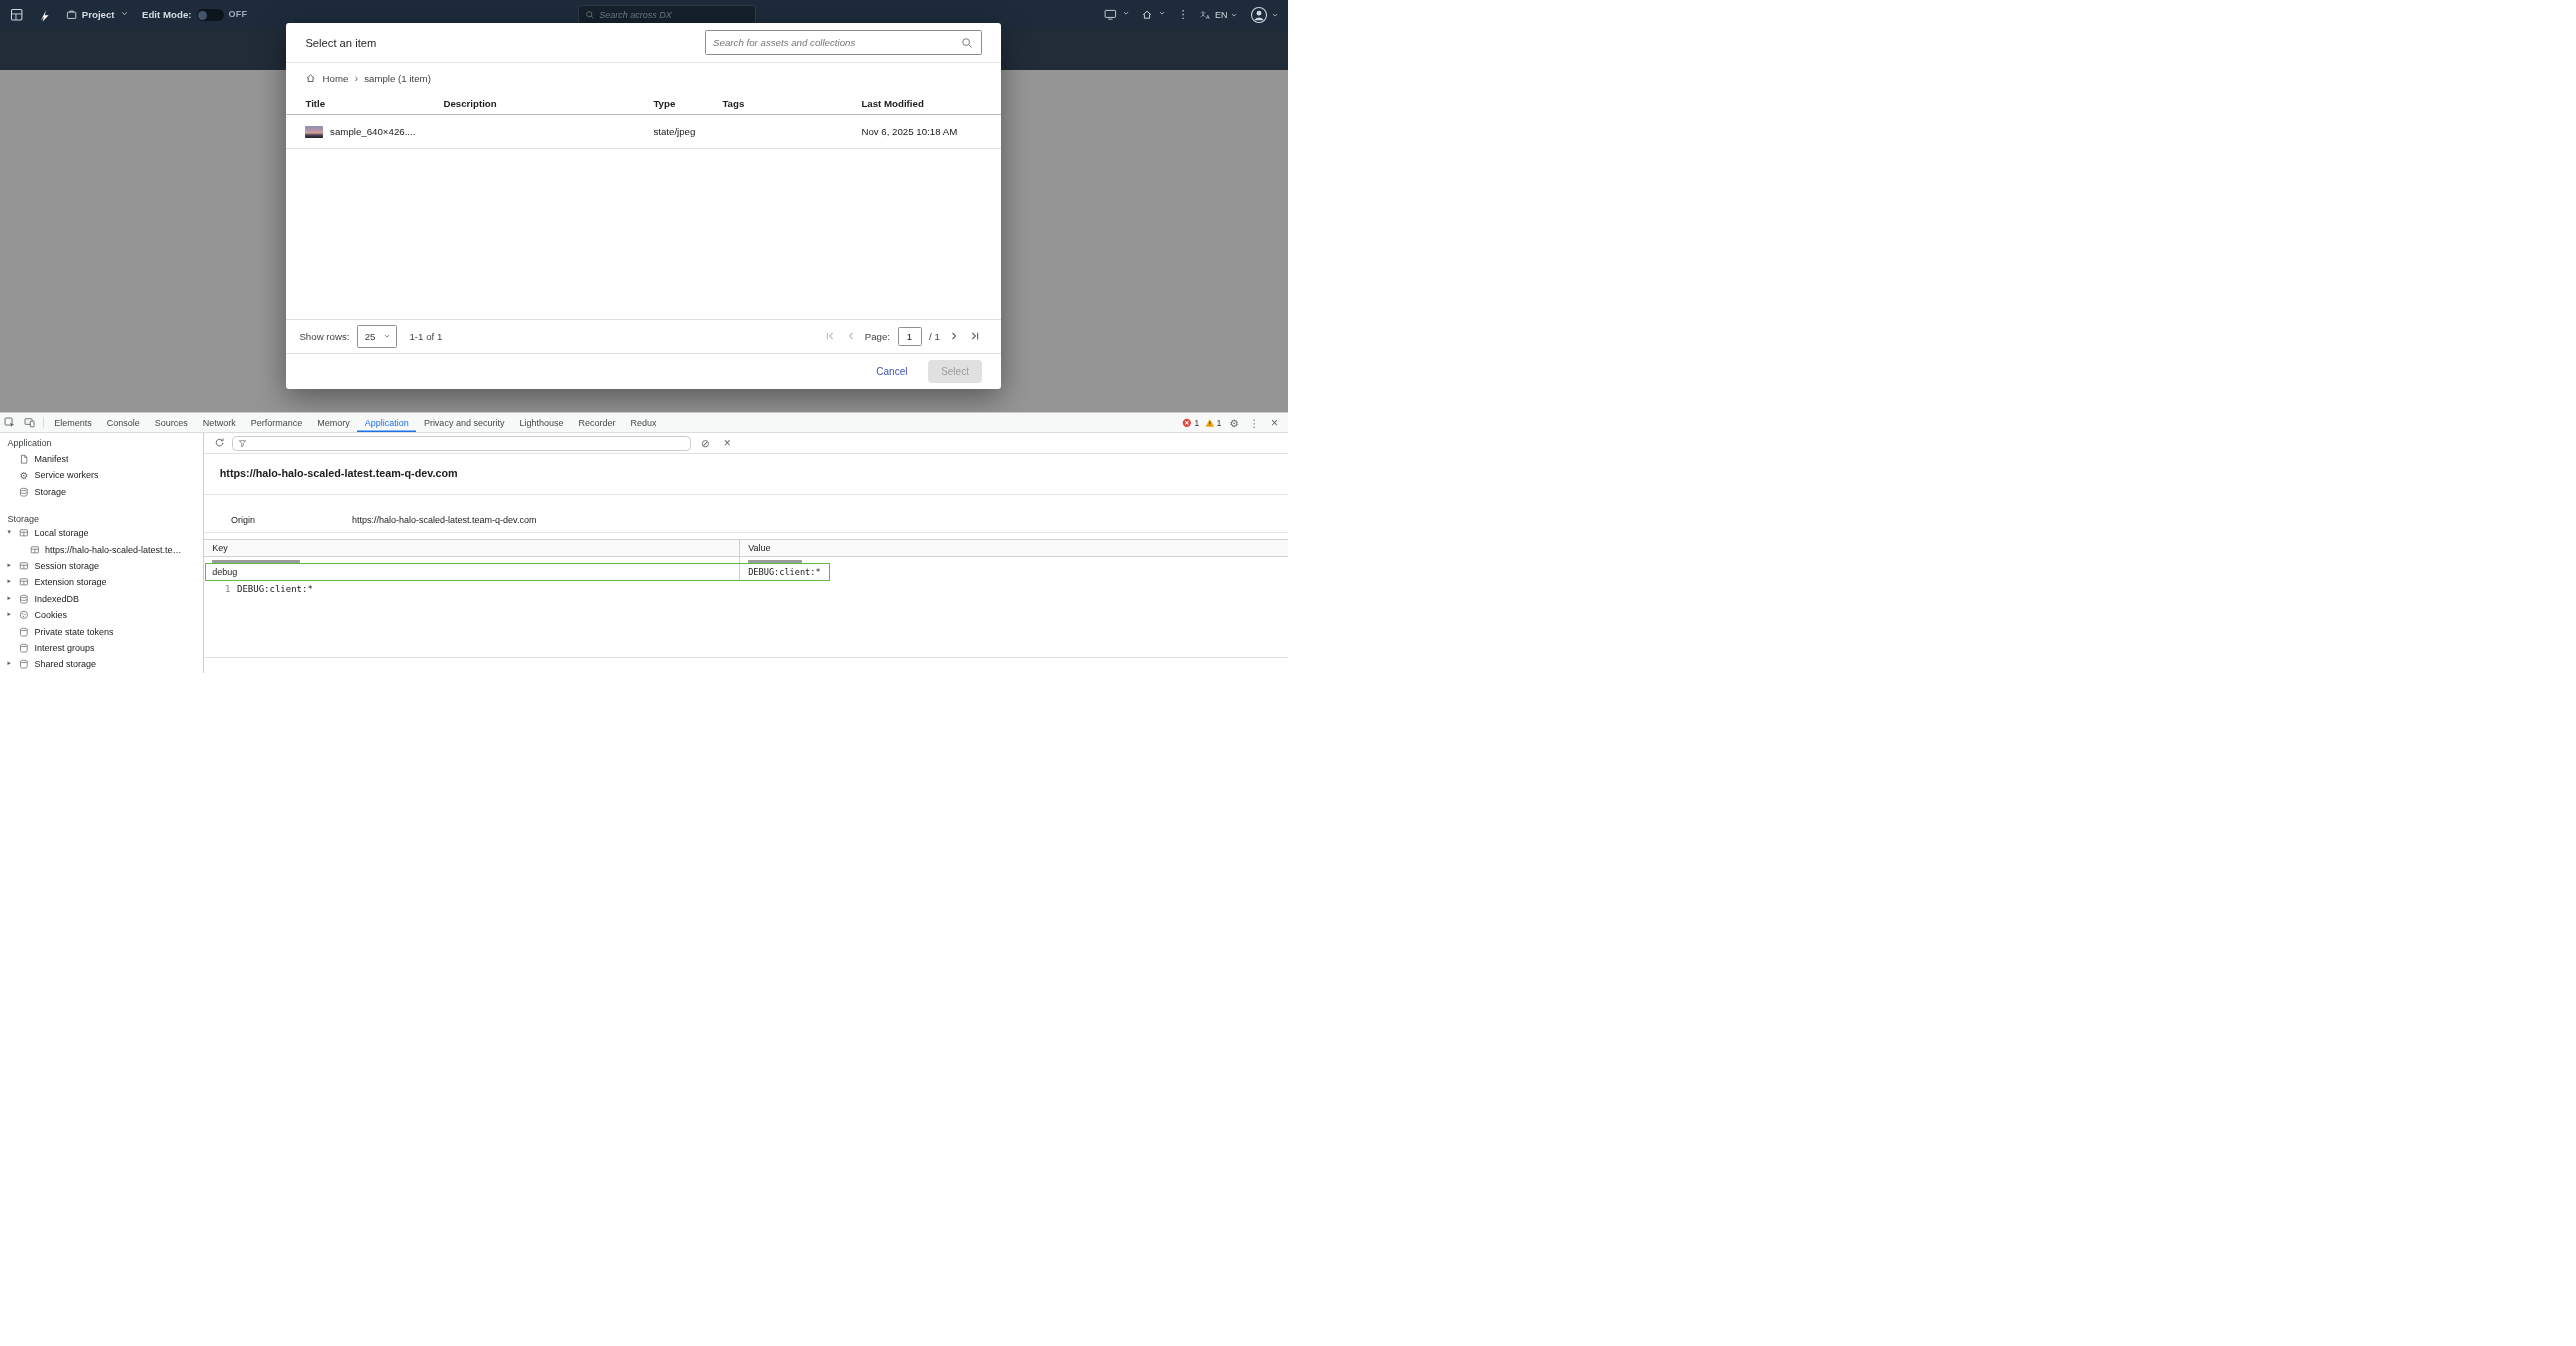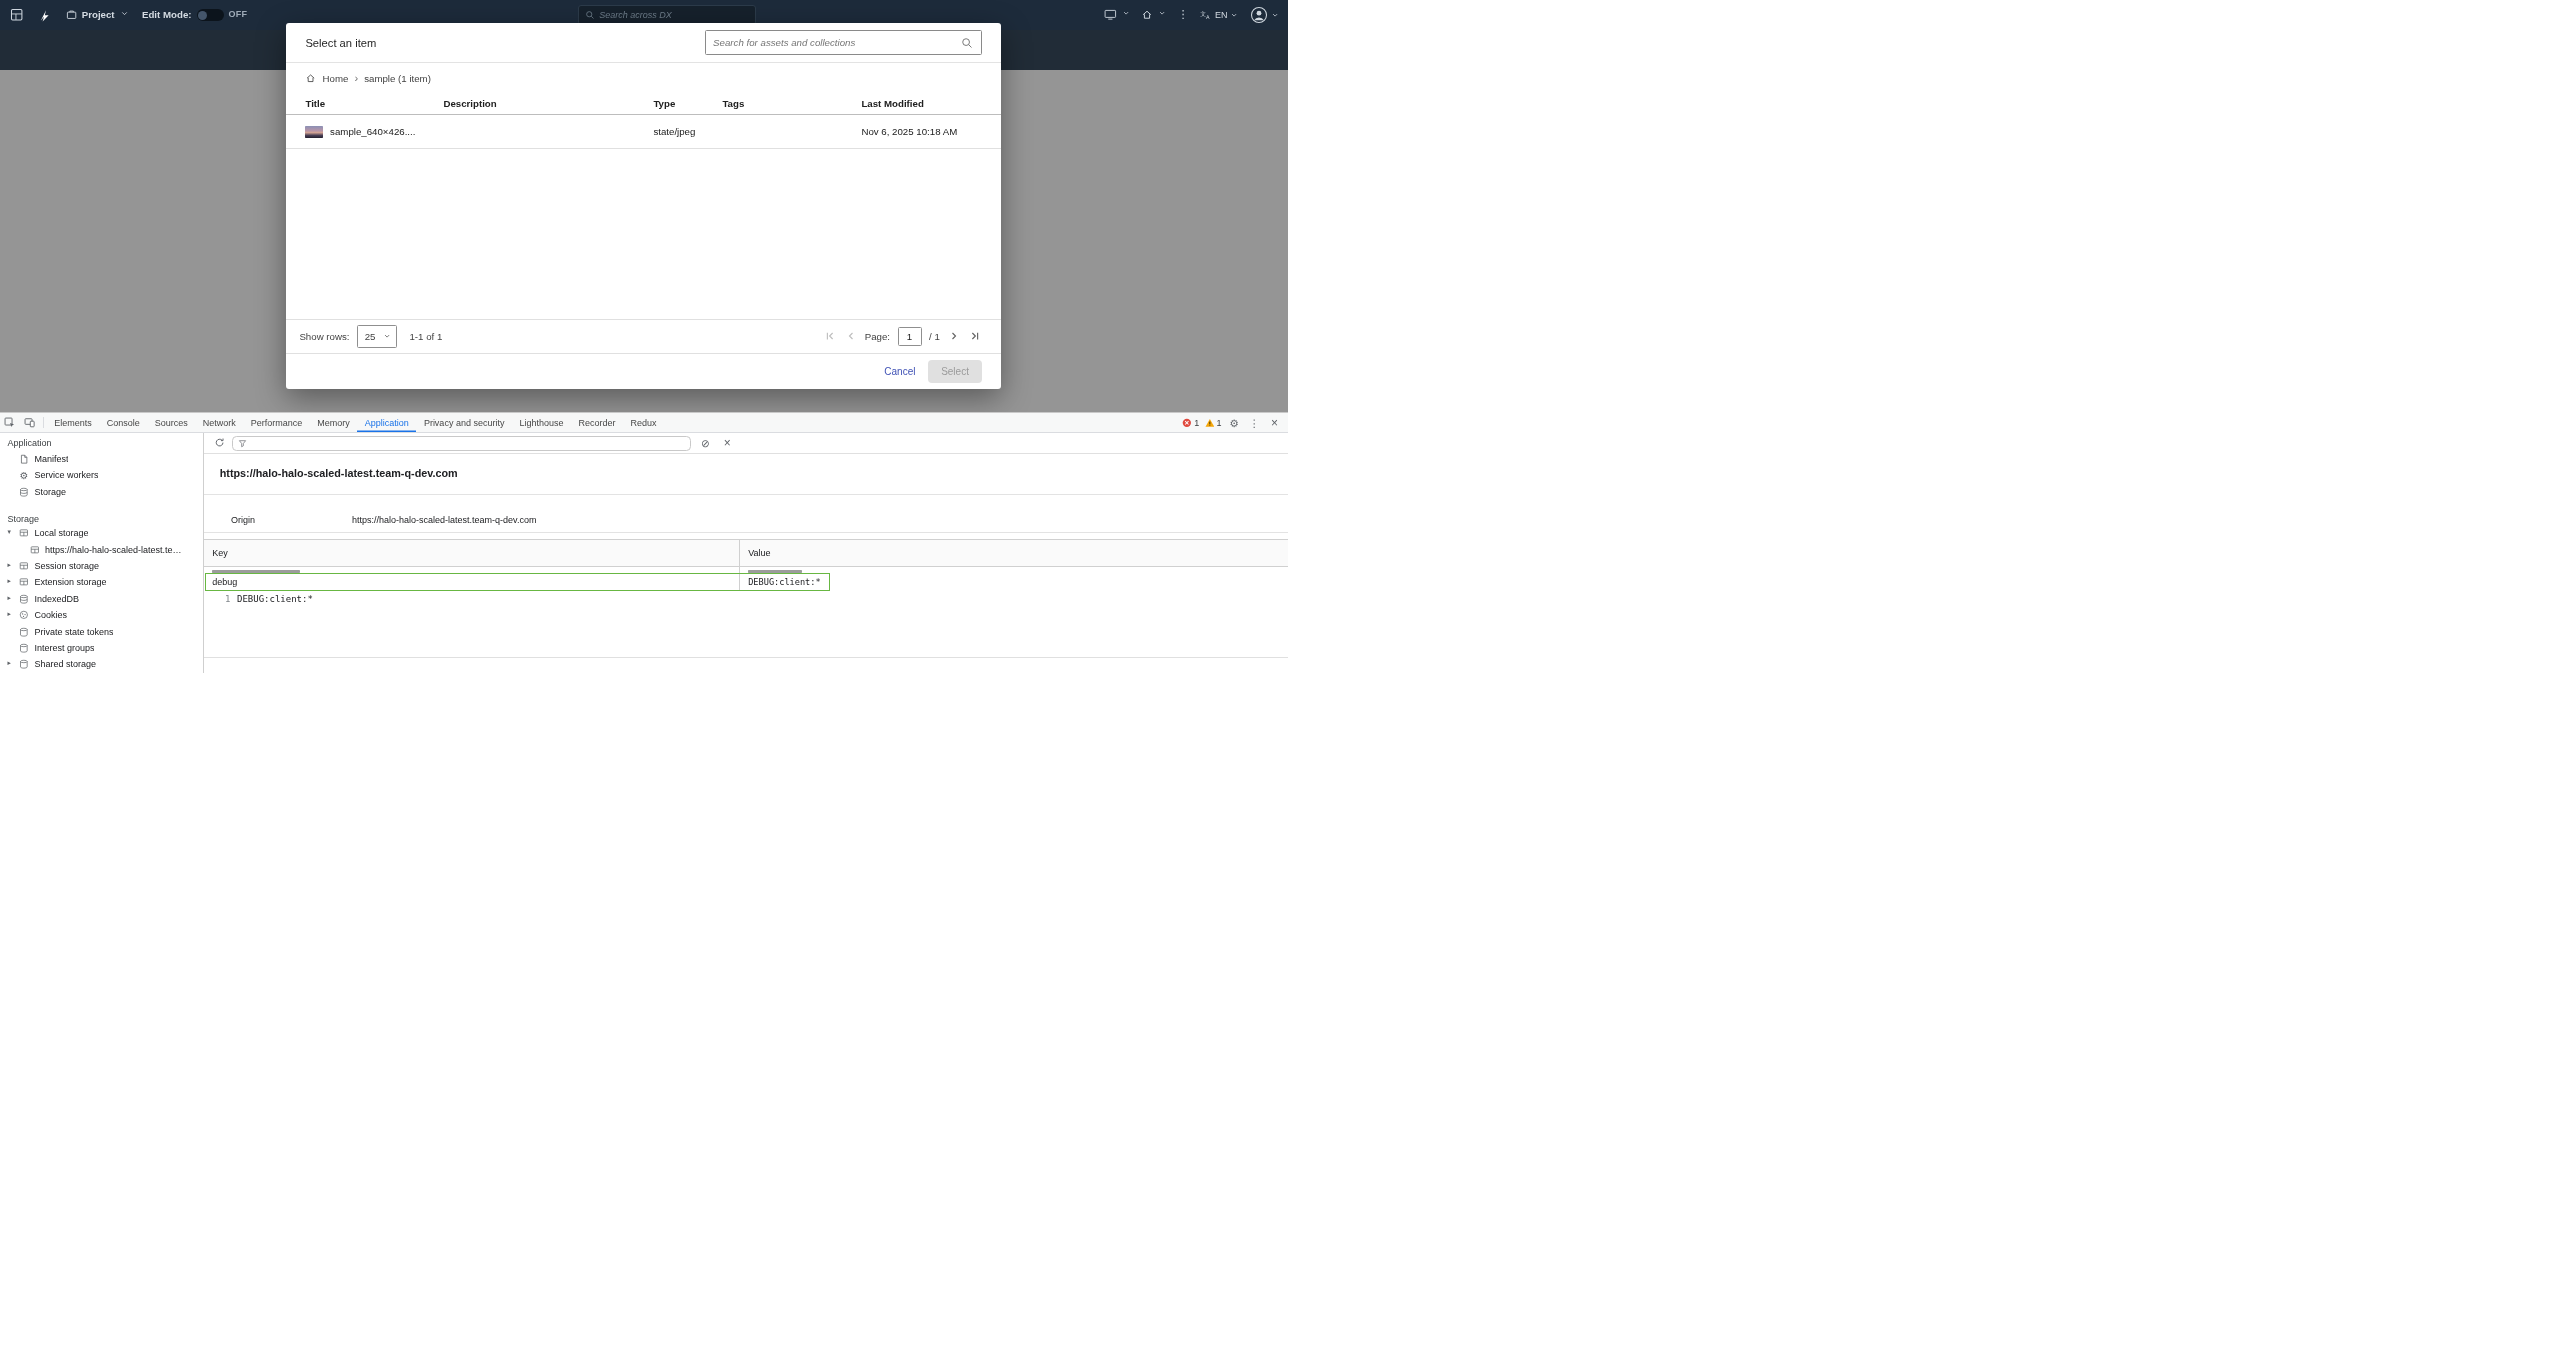--- a/index.html
+++ b/index.html
@@ -58,21 +58,21 @@
   .m-rows-footer { height:34px; border-top:0.7px solid #e0e0e0; display:flex; align-items:center;
                    padding:0 19.4px 0 13.4px; gap:7.5px; color:#424242; }
   .rows-select { width:40px; height:22.4px; border:0.7px solid #8f8f8f; border-radius:1.5px;
                  display:flex; align-items:center; padding:0 4.5px 0 6.7px; justify-content:space-between; cursor:default; }
   .range-label { margin-left:5px; }
   .pager { margin-left:auto; display:flex; align-items:center; gap:7.5px; }
   .pg-btn { width:13.4px; height:13.4px; display:flex; align-items:center; justify-content:center; }
   .pg-input { width:24px; height:19.4px; border:0.7px solid #8f8f8f; border-radius:1.5px; text-align:center;
               font-size:9.7px; color:#212121; outline:none; font-family:"Liberation Sans",sans-serif; }
   .m-buttons { height:36px; border-top:0.7px solid #e0e0e0; display:flex; align-items:center;
-               justify-content:flex-end; gap:13px; padding-right:19.4px; }
+               justify-content:flex-end; gap:21px; padding-right:19.4px; }
   .btn-cancel { color:#3f51b5; font-weight:500; font-size:10px; cursor:default; }
   .btn-select { background:#e0e0e0; color:#9b9b9b; border:none; border-radius:4px;
                 padding:6px 12.7px; font-size:10px; font-family:"Liberation Sans",sans-serif; }
 
   
   .devtools { position:absolute; top:412px; left:0; right:0; height:261px; background:#fff;
               border-top:0.7px solid #c9c9c9; z-index:50; font-size:9px; color:#202124; }
   .dt-tabbar { height:20px; display:flex; align-items:stretch; background:#f7f8f8;
                border-bottom:0.7px solid #dadce0; }
   .dt-iconbtn { width:20px; display:flex; align-items:center; justify-content:center; }
@@ -102,21 +102,21 @@
   .dt-filter { width:459px; height:15px; border:0.7px solid #c9c9c9; border-radius:4.5px;
                display:flex; align-items:center; padding:0 4.5px; gap:3.7px; }
   .dt-filter input { flex:1; border:none; outline:none; font-size:9px; font-family:"Liberation Sans",sans-serif; }
   .dt-content { flex:1; position:relative; overflow:hidden; background:#fff; }
   .origin-title { margin:13.4px 0 0 15.7px; font-size:10.8px; font-weight:bold; color:#202124; }
   .origin-divider { margin-top:15px; border-top:0.7px solid #e3e3e3; }
   .origin-row { height:26px; display:flex; align-items:center; border-bottom:0.7px solid #e3e3e3;margin-top:12px; }
   .origin-label { margin-left:27px; width:121px; color:#202124; }
   .origin-value { color:#202124; }
   .kv-table { margin-top:6px; }
-  .kv-head { height:28px; display:flex; background:#fafafa; border-top:0.7px solid #d0d0d0;
+  .kv-head { height:18px; display:flex; background:#fafafa; border-top:0.7px solid #d0d0d0;
              border-bottom:0.7px solid #d0d0d0; align-items:flex-start; }
   .kv-key-col { width:536px; padding-left:8.2px; border-right:0.7px solid #d0d0d0; height:100%;
                 display:flex; align-items:center; flex:none; }
   .kv-val-col { flex:1; padding-left:8.2px; height:100%; display:flex; align-items:center; min-width:0; }
   .kv-strip { height:5.2px; display:flex; overflow:hidden; }
   .clip-mark { height:2.2px; background:#4a4a4a; opacity:.55; margin-top:3px; border-radius:0.7px; }
   .kv-row { height:18.6px; display:flex; position:relative; align-items:center; }
   .kv-row .kv-key-col, .kv-row .kv-val-col { align-items:center; }
   .kv-val-text { font-family:"DejaVu Sans Mono", monospace; font-size:8.6px; }
   .green-box { position:absolute; left:0.7px; top:0; width:625px; height:18.6px;

